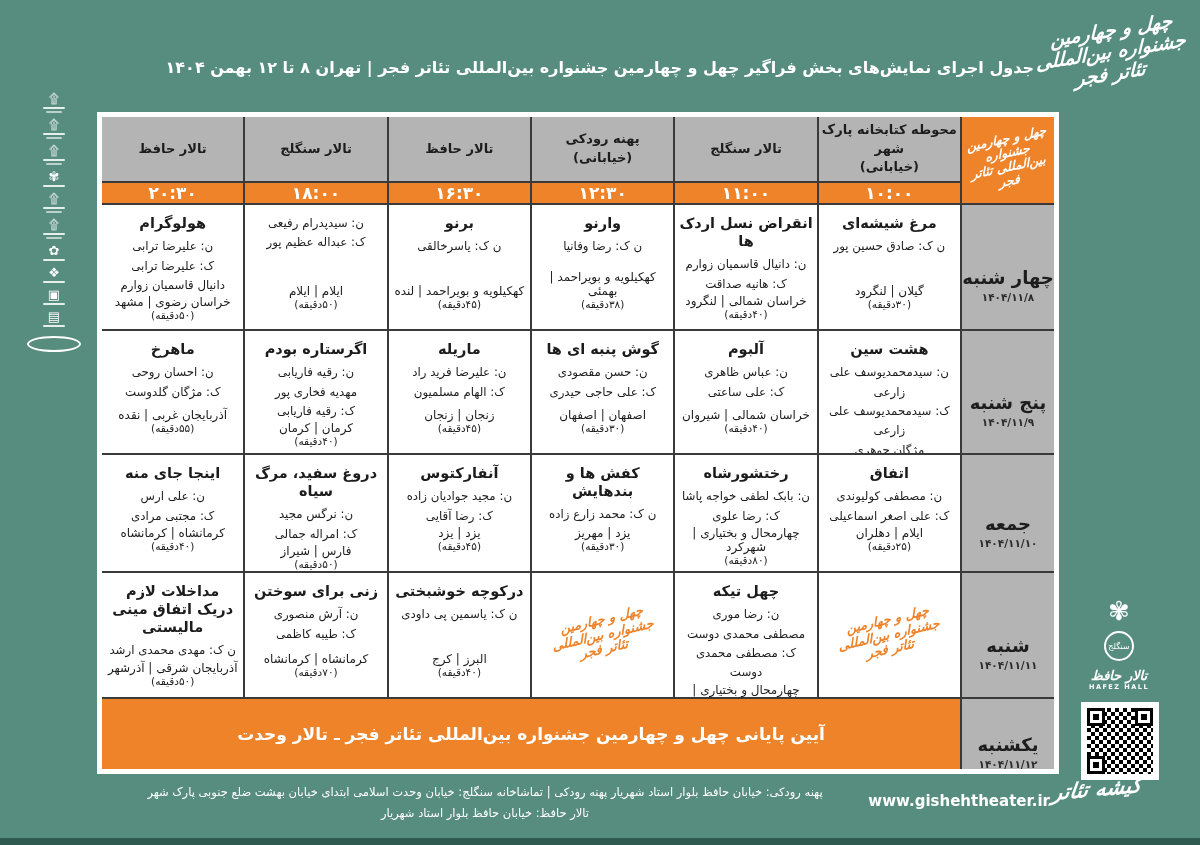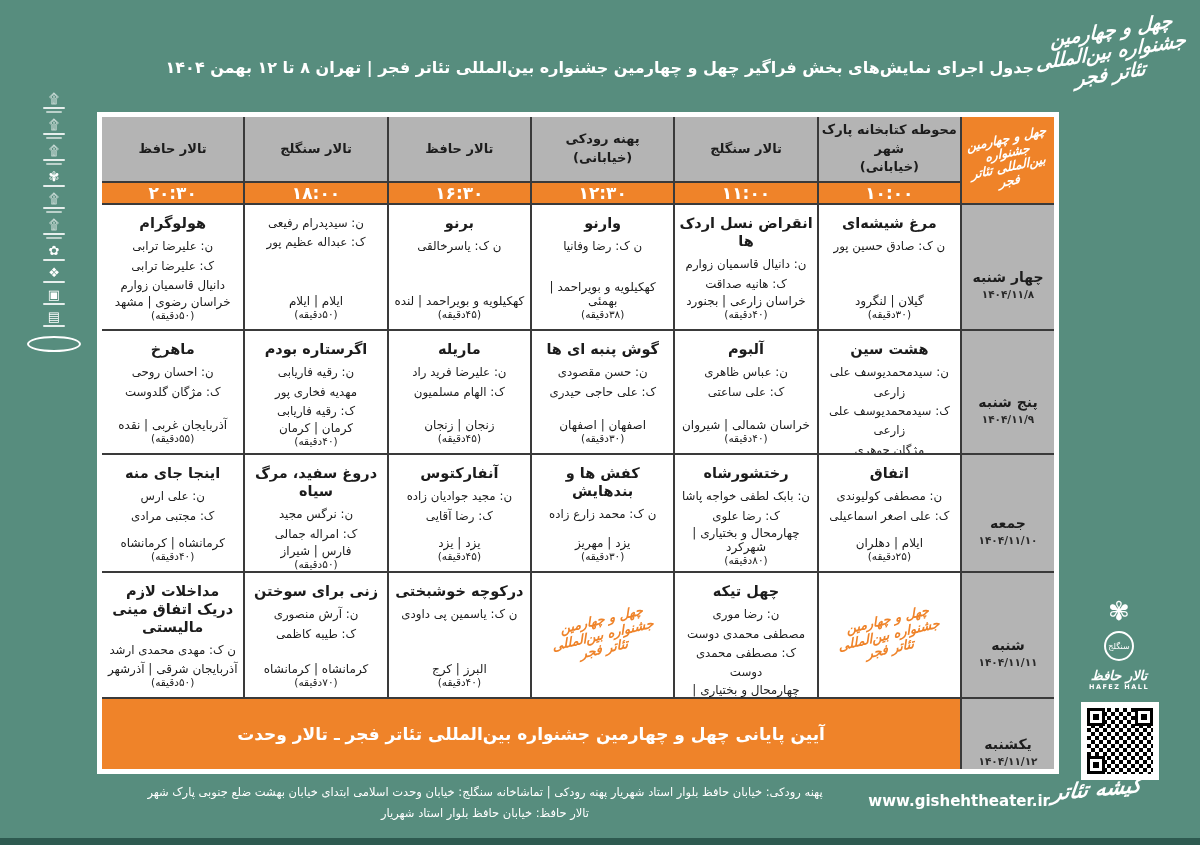--- a/index.html
+++ b/index.html
@@ -25,23 +25,23 @@
   
   #sched { position:absolute; left:97px; top:112px; width:962px; background:#3a3a3a; border:5px solid #fff;
     display:grid; grid-template-columns:92px repeat(6, 1fr); grid-template-rows:64px 20px 124px 122px 116px 124px 70px; gap:2px; direction:rtl; }
   .cell { overflow:hidden; }
   .vh { background:#b4b4b4; display:flex; align-items:center; justify-content:center; text-align:center;
     font-weight:bold; font-size:13px; color:#1d1d1d; line-height:1.45; padding:2px; }
   .tm { background:#ef8329; display:flex; align-items:center; justify-content:center; color:#fff; font-weight:bold; font-size:17px; }
   .logoCell { background:#ef8329; display:flex; align-items:center; justify-content:center; grid-column:1; grid-row:1/3; }
   .logoCell .callig { color:#fff; font-size:12.5px; transform:rotate(-12deg) skewX(-8deg); width:86px; }
   .day { background:#b4b4b4; grid-column:1; display:flex; flex-direction:column; align-items:center; justify-content:center; gap:3px; }
-  .day .dn { font-weight:bold; font-size:14px; color:#1d1d1d;margin-top:35px; }
+  .day .dn { font-weight:bold; font-size:18px; color:#1d1d1d;margin-top:35px; }
   .day .dd { font-weight:bold; font-size:10.5px; color:#2a2a2a; }
-  .show { background:#fff; display:flex; flex-direction:column; align-items:center; text-align:center; padding:9px 4px 9px; color:#1c1c1c; }
+  .show { background:#fff; display:flex; flex-direction:column; align-items:center; text-align:center; padding:9px 4px 19px; color:#1c1c1c; }
   .show .t { font-weight:bold; font-size:14.5px; line-height:1.25; margin-bottom:5px; }
   .show .c { font-size:11.8px; line-height:1.65; }
   .show .l { font-size:12px; margin-top:auto; }
   .show .d { font-size:10.5px; }
   .blank { background:#fff; display:flex; align-items:center; justify-content:center; }
   .blank .callig { color:#ef8329; font-size:13px; transform:rotate(-13deg) skewX(-8deg); width:110px; }
   .closing { background:#ef8329; grid-column:2/8; grid-row:7; display:flex; align-items:center; justify-content:center;
     color:#fff; font-weight:bold; font-size:17px; }
 
   
@@ -151,21 +151,21 @@
     <div class="cell show">
       <div class="t">مرغ شیشه‌ای</div>
       <div class="c pre">ن ک: صادق حسین پور</div>
       <div class="l">گیلان | لنگرود</div>
       <div class="d">(۳۰دقیقه)</div>
     </div>
     <div class="cell show">
       <div class="t">انقراض نسل اردک ها</div>
       <div class="c pre">ن: دانیال قاسمیان زوارم
 ک: هانیه صداقت</div>
-      <div class="l">خراسان زارعی | بجنورد</div>
+      <div class="l">خراسان شمالی | لنگرود</div>
       <div class="d">(۴۰دقیقه)</div>
     </div>
     <div class="cell show">
       <div class="t">وارنو</div>
       <div class="c pre">ن ک: رضا وفانیا</div>
       <div class="l">کهکیلویه و بویراحمد | بهمئی</div>
       <div class="d">(۳۸دقیقه)</div>
     </div>
     <div class="cell show">
       <div class="t">برنو</div>

